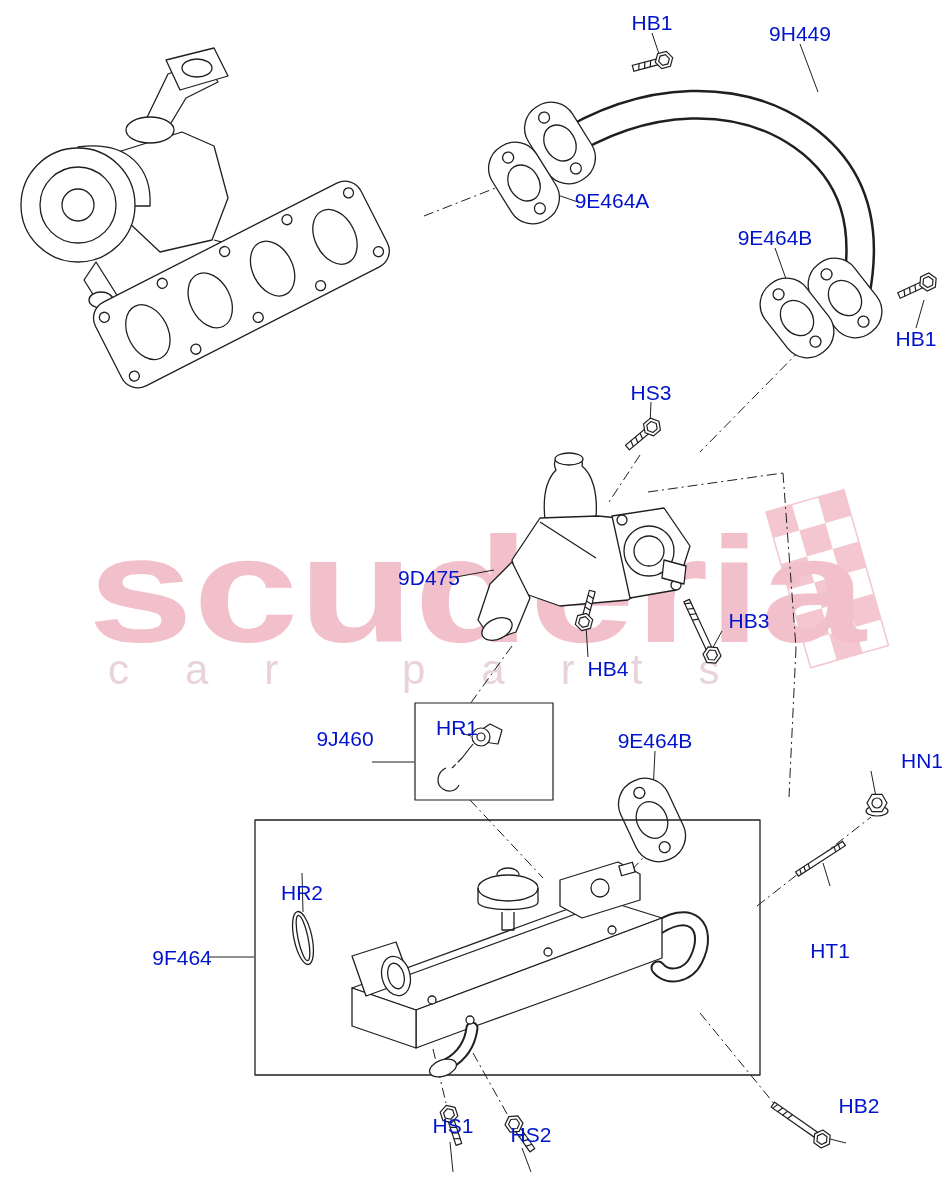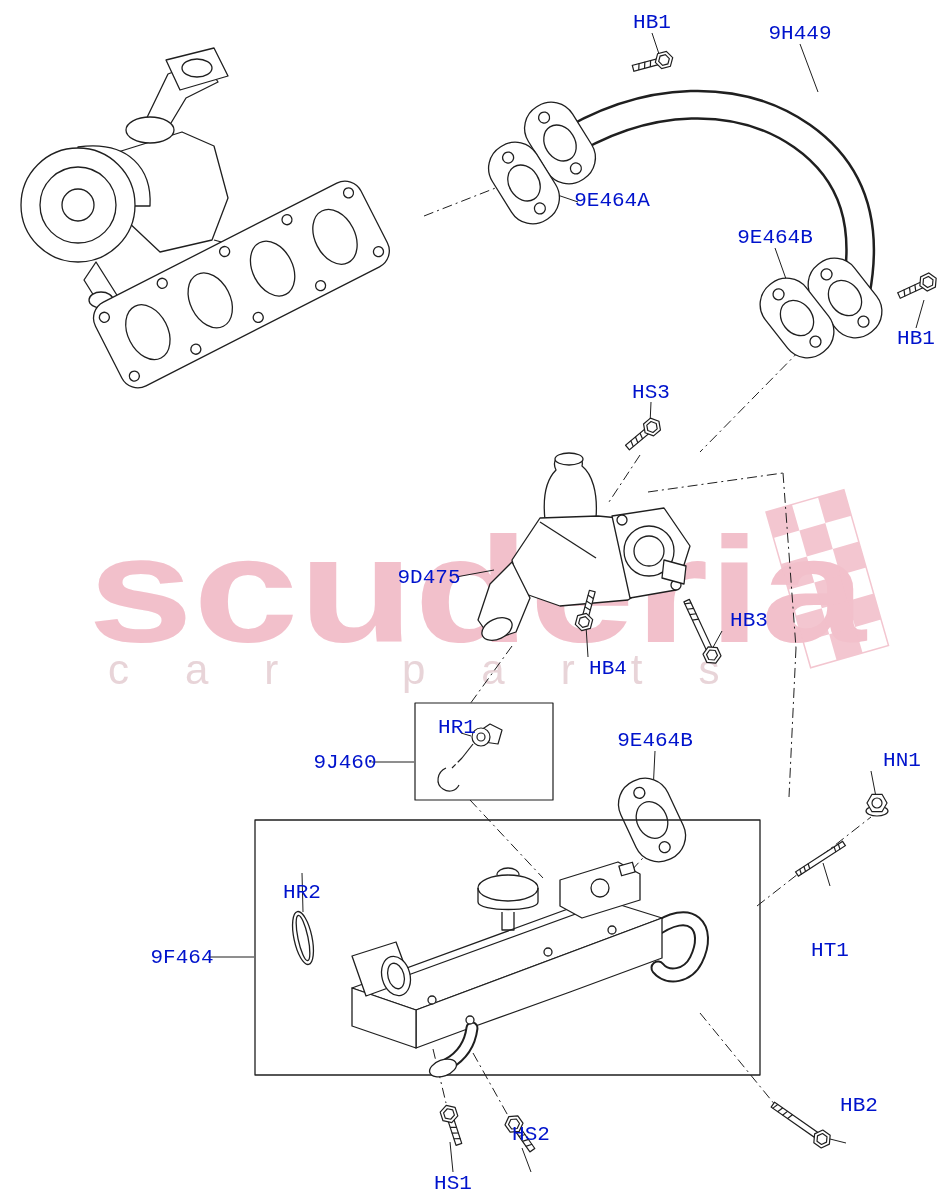--- a/index.html
+++ b/index.html
@@ -13,21 +13,20 @@
   .stage svg{position:absolute;left:0;top:0;}
   .part-label{
     position:absolute;
     transform:translate(-50%,-50%);
     font-size:21px;
     line-height:1;
     color:#0013cc;
     white-space:nowrap;
     cursor:pointer;
     user-select:none;
-    font-family:Liberation Mono, monospace;
   }
   .wm-big{
     font-family:"Liberation Sans", sans-serif;
     font-weight:700;
   }
   .wm-small{
     font-family:"Liberation Sans", sans-serif;
     font-weight:400;
   }
 </style>
@@ -257,23 +256,23 @@
 <div class="part-label" style="left:652px;top:22px">HB1</div>
 <div class="part-label" style="left:800px;top:33px">9H449</div>
 <div class="part-label" style="left:612px;top:200px">9E464A</div>
 <div class="part-label" style="left:775px;top:237px">9E464B</div>
 <div class="part-label" style="left:916px;top:338px">HB1</div>
 <div class="part-label" style="left:651px;top:392px">HS3</div>
 <div class="part-label" style="left:429px;top:577px">9D475</div>
 <div class="part-label" style="left:608px;top:668px">HB4</div>
 <div class="part-label" style="left:749px;top:620px">HB3</div>
 <div class="part-label" style="left:457px;top:727px">HR1</div>
-<div class="part-label" style="left:345px;top:762px">9J460</div>
+<div class="part-label" style="left:345px;top:738px">9J460</div>
 <div class="part-label" style="left:655px;top:740px">9E464B</div>
-<div class="part-label" style="left:902px;top:760px">HN1</div>
+<div class="part-label" style="left:922px;top:760px">HN1</div>
 <div class="part-label" style="left:830px;top:950px">HT1</div>
 <div class="part-label" style="left:302px;top:892px">HR2</div>
 <div class="part-label" style="left:182px;top:957px">9F464</div>
 <div class="part-label" style="left:859px;top:1105px">HB2</div>
-<div class="part-label" style="left:453px;top:1183px">HS1</div>
+<div class="part-label" style="left:453px;top:1125px">HS1</div>
 <div class="part-label" style="left:531px;top:1134px">HS2</div>
 
 </div>
 
 </body></html>

